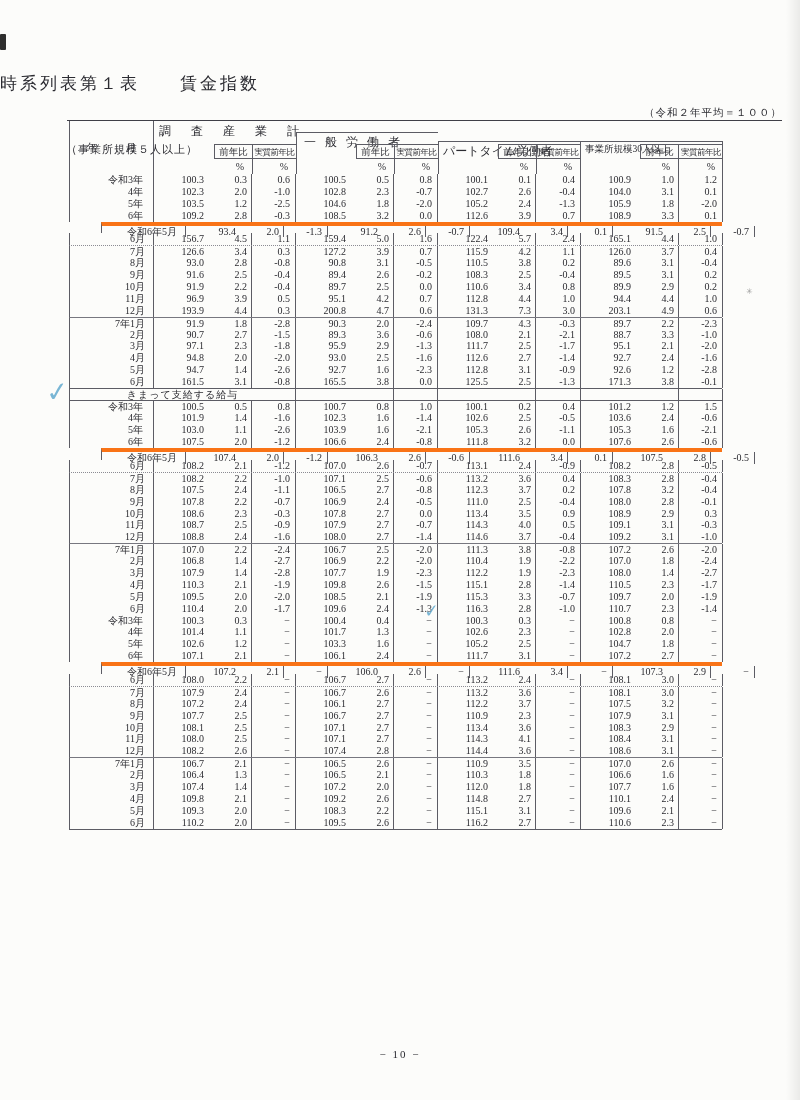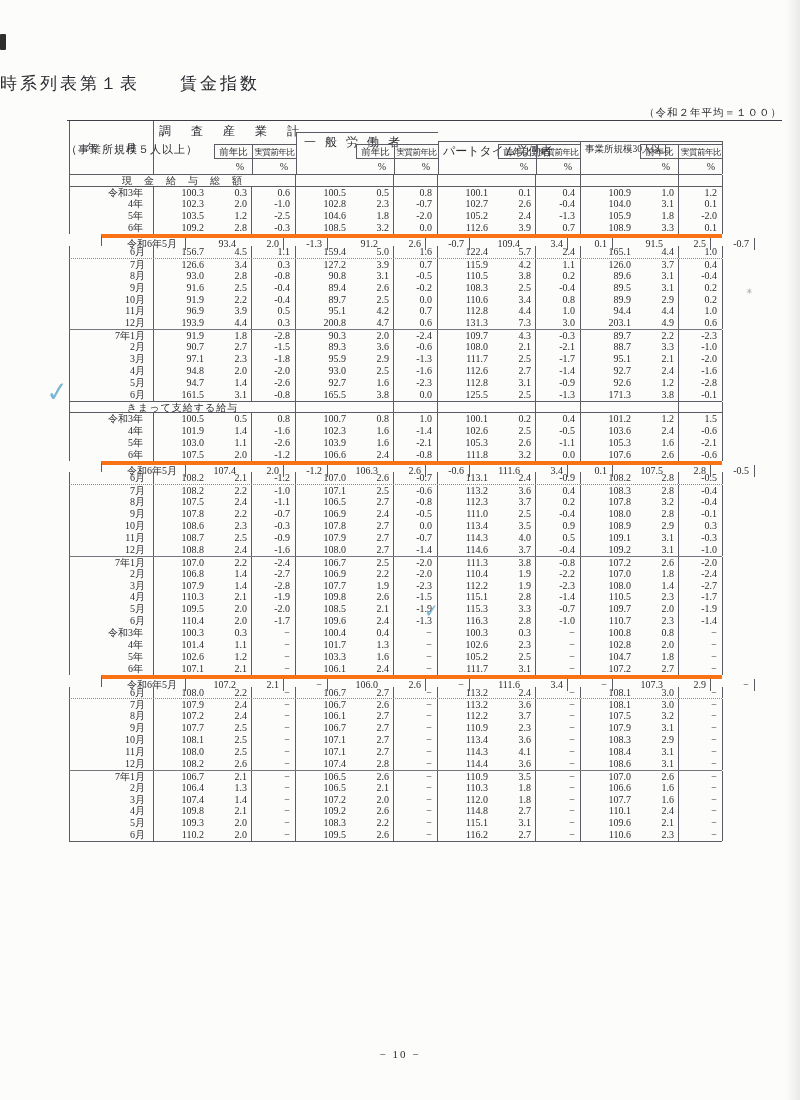--- a/index.html
+++ b/index.html
@@ -112,32 +112,20 @@
       <div class="pct" style="left:144px;width:38px">%</div>
       <div class="pct real" style="left:182px;width:44px">%</div>
       <div class="pct" style="left:286px;width:38px">%</div>
       <div class="pct real" style="left:324px;width:44px">%</div>
       <div class="pct" style="left:428px;width:38px">%</div>
       <div class="pct real" style="left:466px;width:44px">%</div>
       <div class="pct" style="left:570px;width:38px">%</div>
       <div class="pct real" style="left:608px;width:45px">%</div>
     </div>
     <div id="tbody">
-        <div class="grid band">
-          <div class="cell bandcell">現　金　給　与　総　額</div>
-          <div class="cell c-idx"></div>
-          <div class="cell c-yoy"></div>
-          <div class="cell c-real"></div>
-          <div class="cell c-idx"></div>
-          <div class="cell c-yoy"></div>
-          <div class="cell c-real"></div>
-          <div class="cell c-idx"></div>
-          <div class="cell c-yoy"></div>
-          <div class="cell c-real"></div>
-        </div>
         <div class="grid row annual">
           <div class="cell c-label">令和3年</div>
           <div class="cell c-idx">100.3</div>
           <div class="cell c-yoy">0.3</div>
           <div class="cell c-real">0.6</div>
           <div class="cell c-idx">100.5</div>
           <div class="cell c-yoy">0.5</div>
           <div class="cell c-real">0.8</div>
           <div class="cell c-idx">100.1</div>
           <div class="cell c-yoy">0.1</div>

